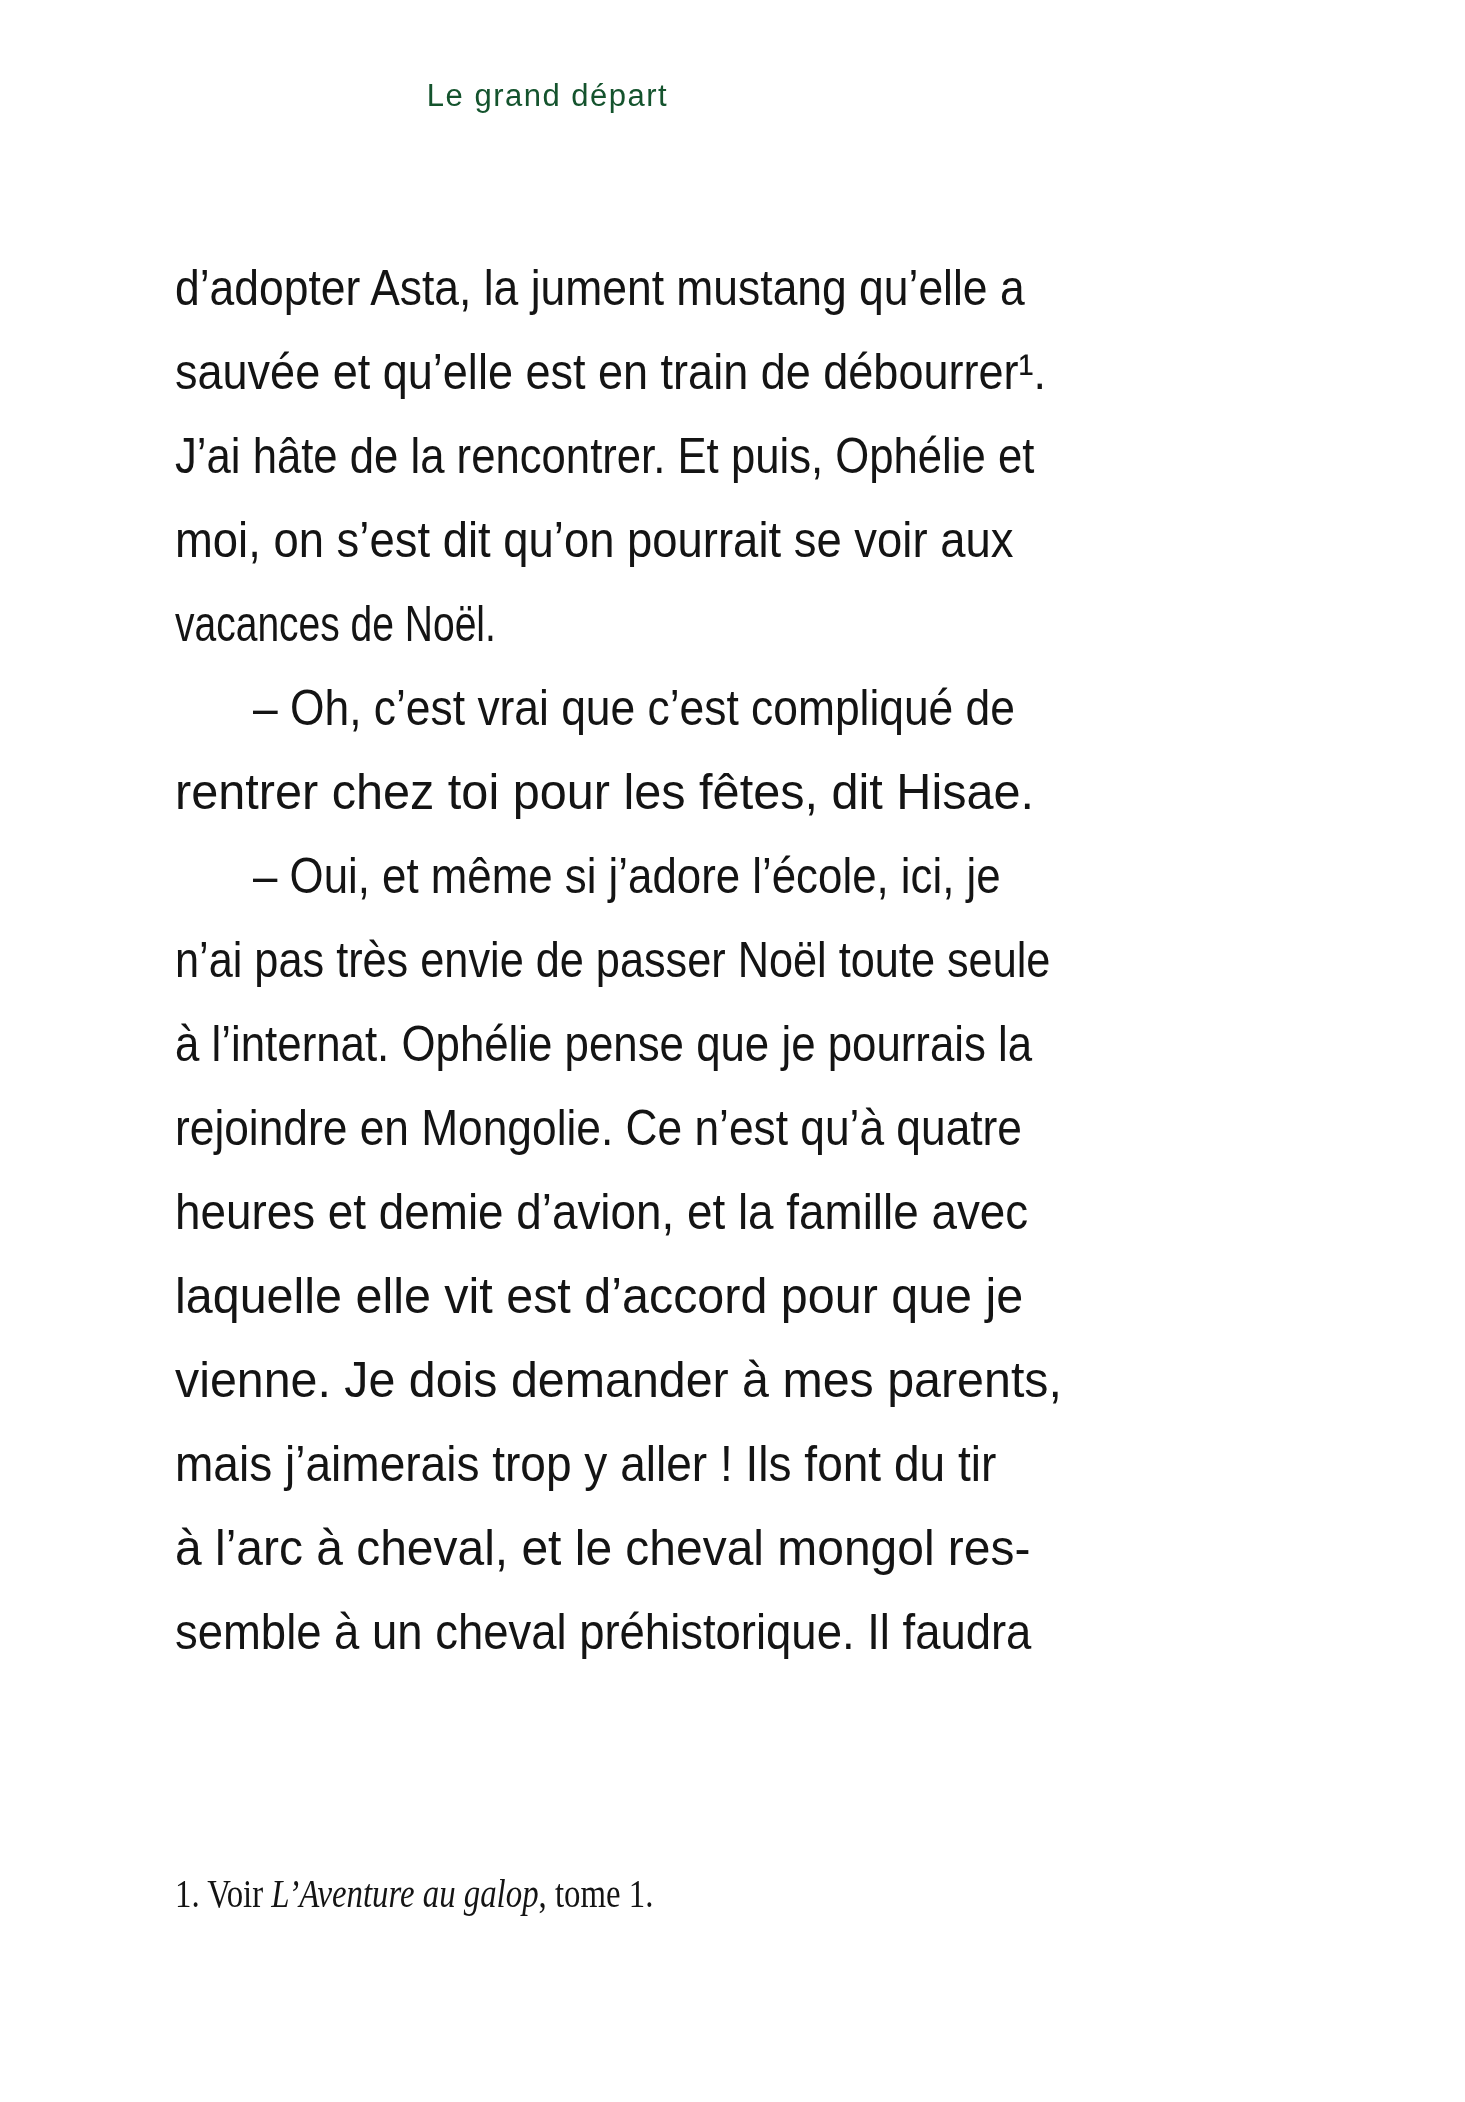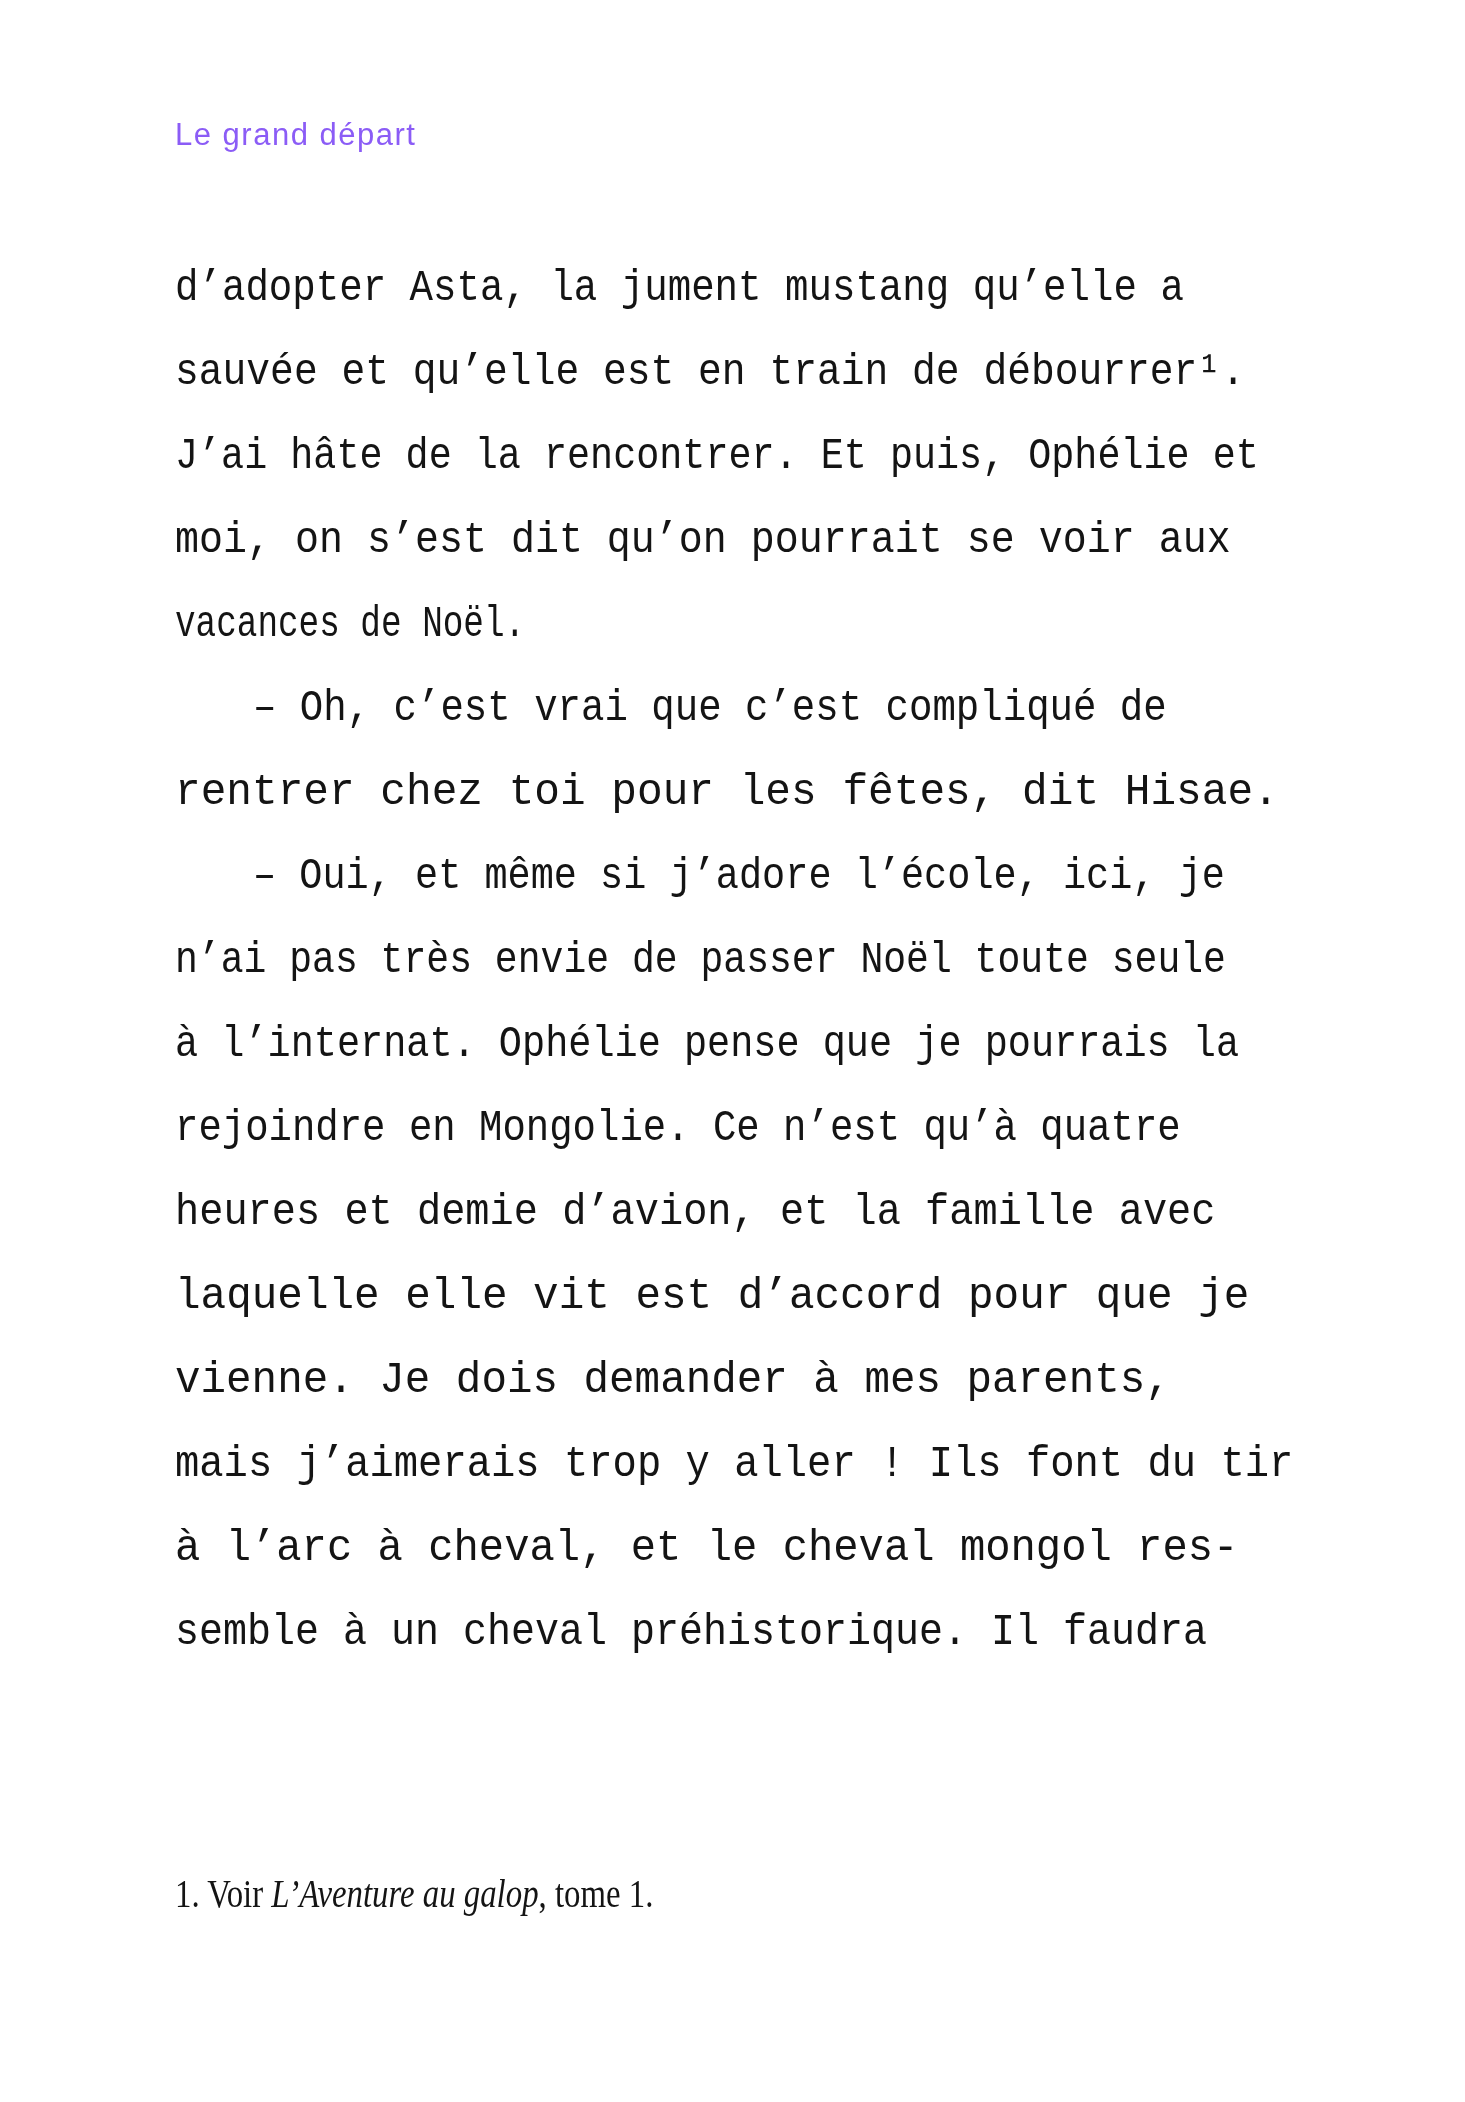--- a/index.html
+++ b/index.html
@@ -14,35 +14,34 @@
     position: relative;
     width: 1465px;
     height: 2102px;
     background: #ffffff;
   }
   .running-head {
     position: absolute;
     left: 175px;
     top: 78px;
     width: 745px;
-    text-align: left;
+    text-align: center;
     font-family: "Liberation Sans", sans-serif;
     font-size: 31px;
     font-weight: 400;
     letter-spacing: 1.5px;
-    color: #8b5cf6;
-    margin-top: 39px;
+    color: #14532d;
   }
   .body-block {
     position: absolute;
     left: 175px;
     top: 246px;
     width: 745px;
-    font-family: Liberation Mono, monospace;
-    font-size: 44px;
+    font-family: Liberation Sans, sans-serif;
+    font-size: 50px;
     color: #141414;
   }
   .line {
     height: 84px;
     line-height: 84px;
     white-space: nowrap;
   }
   .line > span {
     display: inline-block;
     transform-origin: left center;

